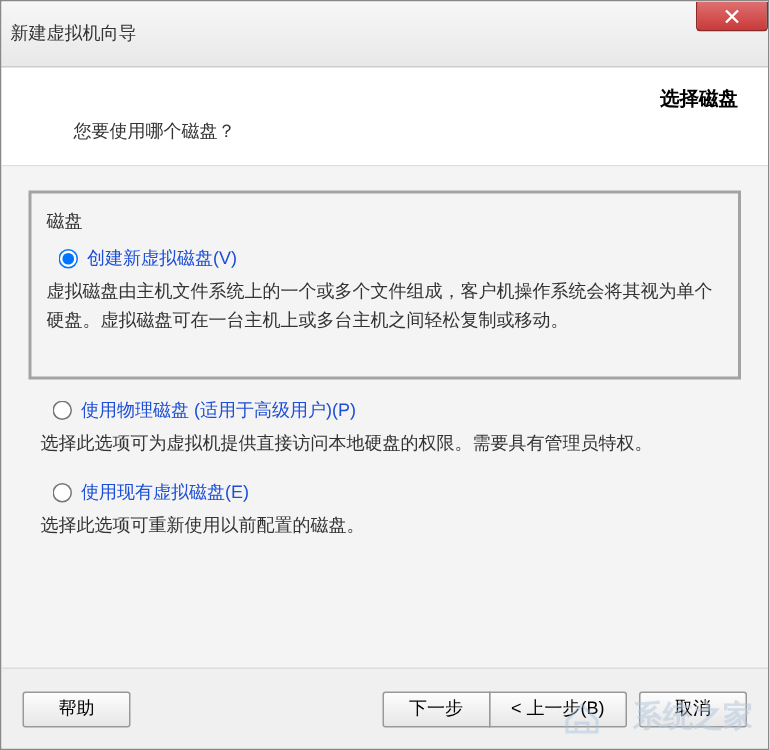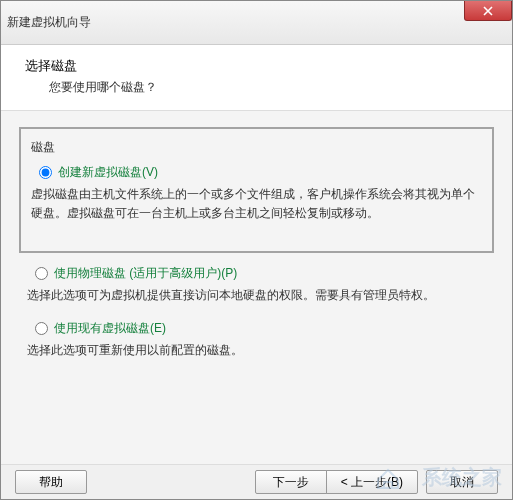--- a/index.html
+++ b/index.html
@@ -50,23 +50,24 @@
       font-size: 11px;
       cursor: pointer;
     }
     .header-section {
       background: #fff;
       padding: 12px 20px 14px 24px;
       border-bottom: 1px solid #ddd;
     }
     .header-title {
       font-size: 13px;
-      font-weight: normal;
+      font-weight: bold;
       color: #000;
       margin-bottom: 4px;
+      text-align: right;
     }
     .header-subtitle {
       font-size: 12px;
       color: #333;
       margin-left: 24px;
     }
     .content {
       flex: 1;
       padding: 16px 18px;
       background: #f4f4f4;
@@ -87,33 +88,33 @@
       align-items: flex-start;
       margin-bottom: 4px;
       margin-left: 8px;
     }
     .radio-row input[type="radio"] {
       margin-top: 2px;
       margin-right: 6px;
     }
     .radio-label {
       font-size: 12px;
-      color: #15803d;
+      color: #1d4ed8;
     }
     .radio-desc {
       font-size: 12px;
       color: #333;
       margin-bottom: 14px;
       line-height: 1.6;
     }
     .option-block {
       margin-left: 8px;
     }
     .button-bar {
-      height: 35px;
+      height: 54px;
       border-top: 1px solid #ddd;
       background: #f0f0f0;
       display: flex;
       align-items: center;
       padding: 0 14px;
       gap: 8px;
     }
     .btn {
       height: 24px;
       padding: 0 14px;

